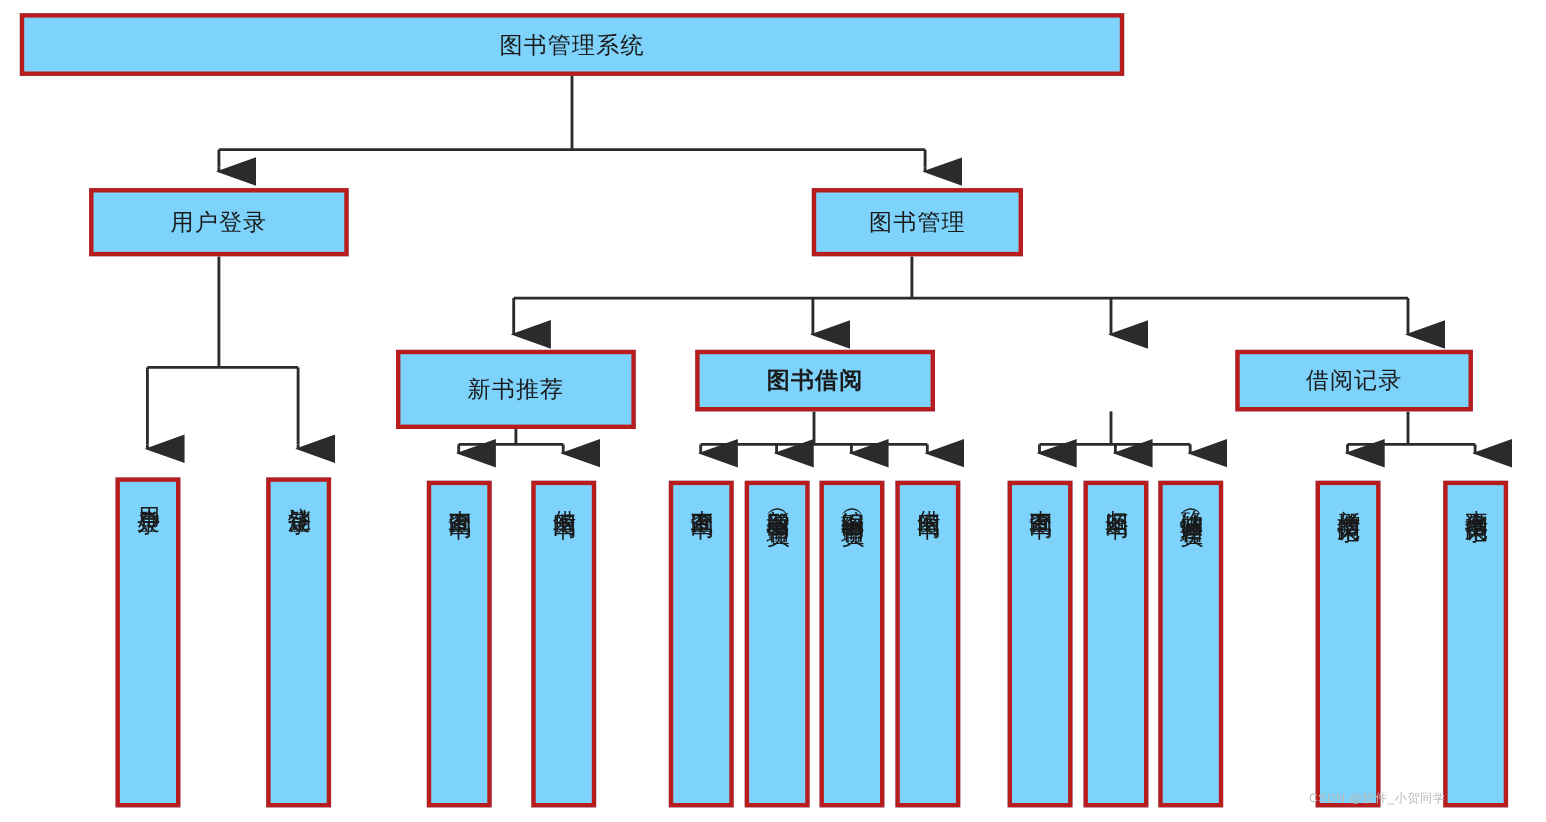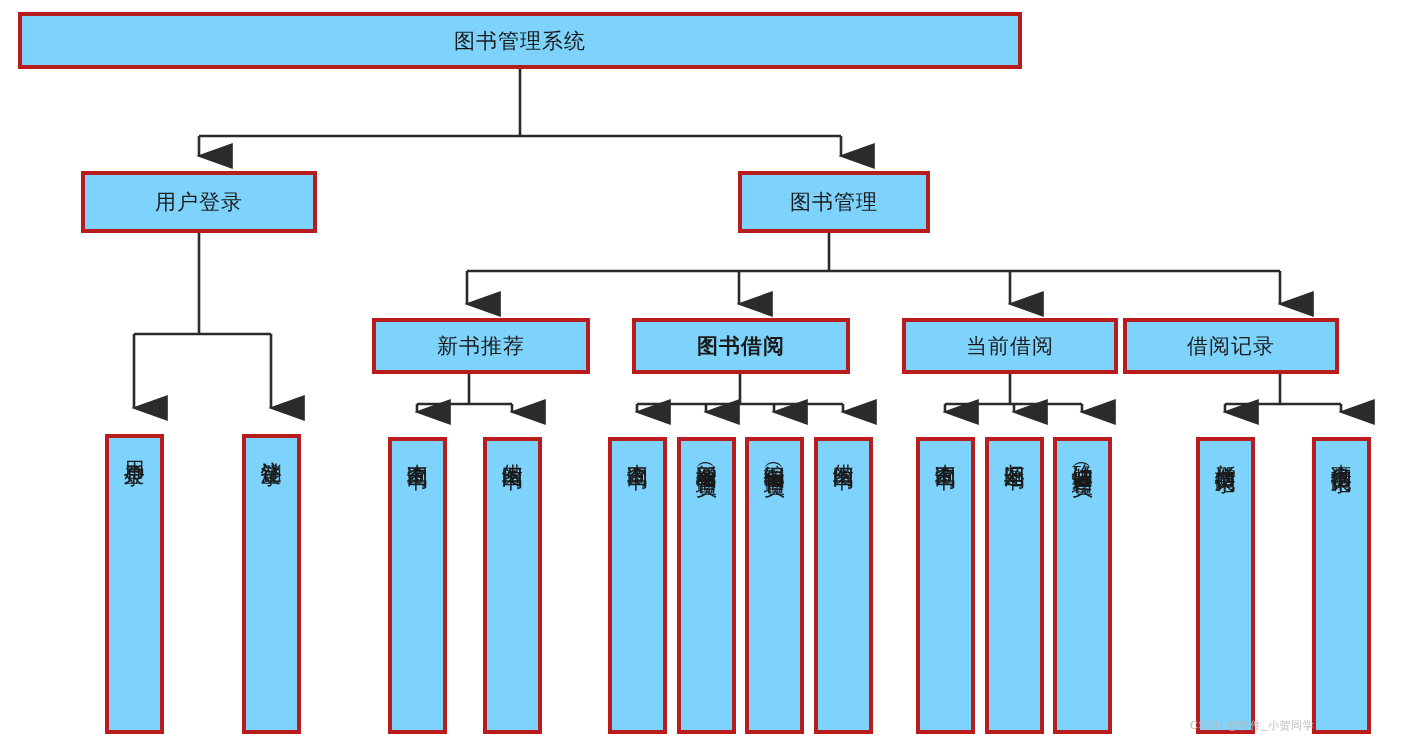--- a/index.html
+++ b/index.html
@@ -168,29 +168,26 @@
     <span>图书管理系统</span>
   </div>
 
   <div class="node horiz" style="left:81px; top:171px; width:236px; height:62px;">
     <span>用户登录</span>
   </div>
   <div class="node horiz" style="left:711px; top:171px; width:192px; height:62px;margin-left:27px;">
     <span>图书管理</span>
   </div>
 
-  <div class="node horiz" style="left:372px; top:318px; width:218px; height:56px;">
+  <div class="node horiz" style="left:360px; top:318px; width:218px; height:72px;">
     <span>新书推荐</span>
   </div>
   <div class="node horiz" style="left:632px; top:318px; width:218px; height:56px;font-weight:bold;">
     <span>图书借阅</span>
   </div>
-  <div class="node horiz" style="left:902px; top:318px; width:216px; height:56px;">
-    <span>当前借阅</span>
-  </div>
   <div class="node horiz" style="left:1123px; top:318px; width:216px; height:56px;">
     <span>借阅记录</span>
   </div>
 
   <div class="node vert" style="left:105px; top:434px; width:59px; height:300px;">
     <span class="vtext">用户登录</span>
   </div>
   <div class="node vert" style="left:242px; top:434px; width:59px; height:300px;">
     <span class="vtext">注销登录</span>
   </div>

